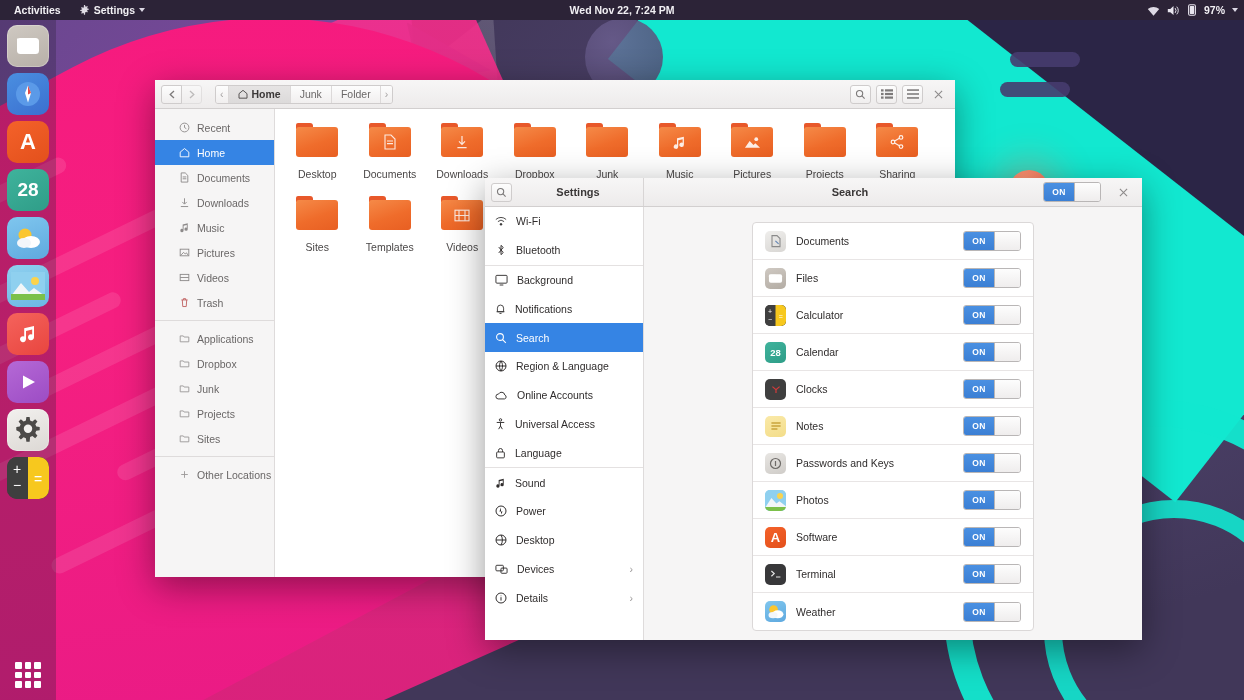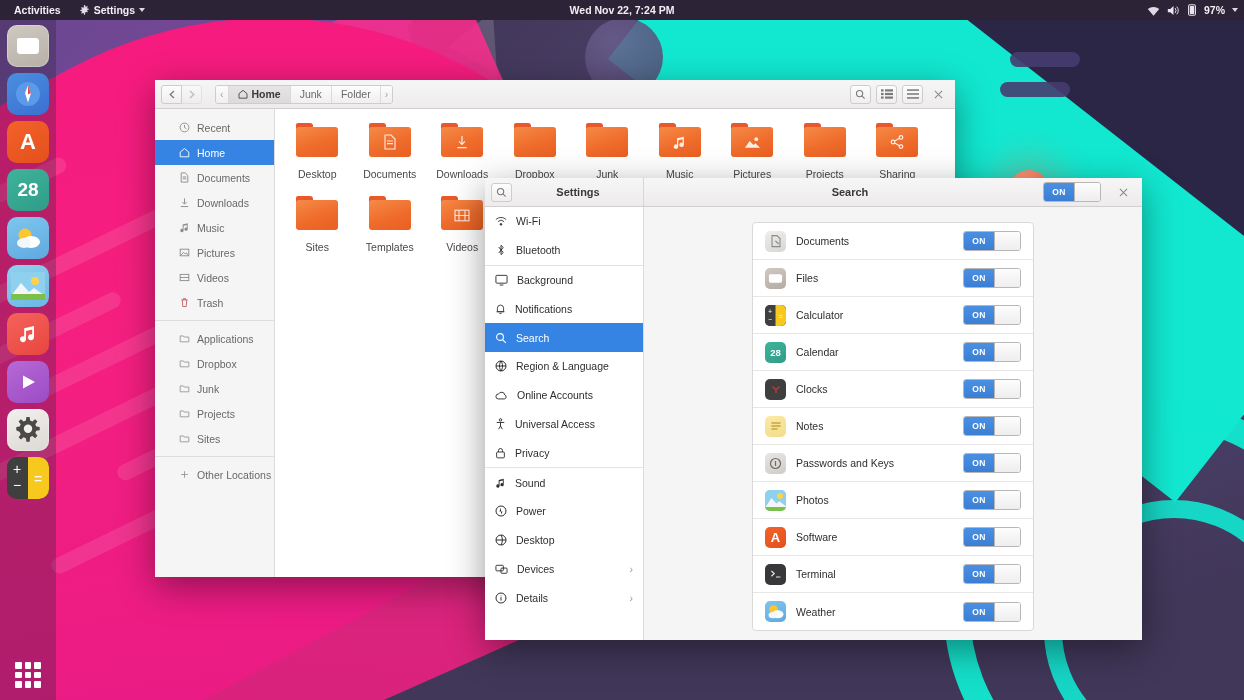--- a/index.html
+++ b/index.html
@@ -732,21 +732,21 @@
               <circle cx="6" cy="2.2" r="1.4"></circle>
               <path d="M1.6 5.2h8.8M6 5.2v4.2M6 9.4 3.8 13M6 9.4 8.2 13"></path>
             </svg>
           <span>Universal Access</span>
         </div>
         <div class="set-item">
           <svg width="11" height="12" viewBox="0 0 12 13" fill="none" stroke="#2f2c2c" stroke-width="1">
               <rect x="1.8" y="5.4" width="8.4" height="6.4" rx="1"></rect>
               <path d="M3.8 5.4V3.8a2.2 2.2 0 0 1 4.4 0v1.6"></path>
             </svg>
-          <span>Privacy</span>
+          <span>Language</span>
         </div>
         <div class="set-sep"></div>
         <div class="set-item">
           <svg width="11" height="12" viewBox="0 0 12 12" fill="#2f2c2c">
               <path d="M9.5 1.4v6.4a1.8 1.8 0 1 1-1-1.6V3.4L5 4.2v5.1a1.8 1.8 0 1 1-1-1.6V2.6z"></path>
             </svg>
           <span>Sound</span>
         </div>
         <div class="set-item">
           <svg width="12" height="12" viewBox="0 0 12 12" fill="none" stroke="#2f2c2c" stroke-width="1">

